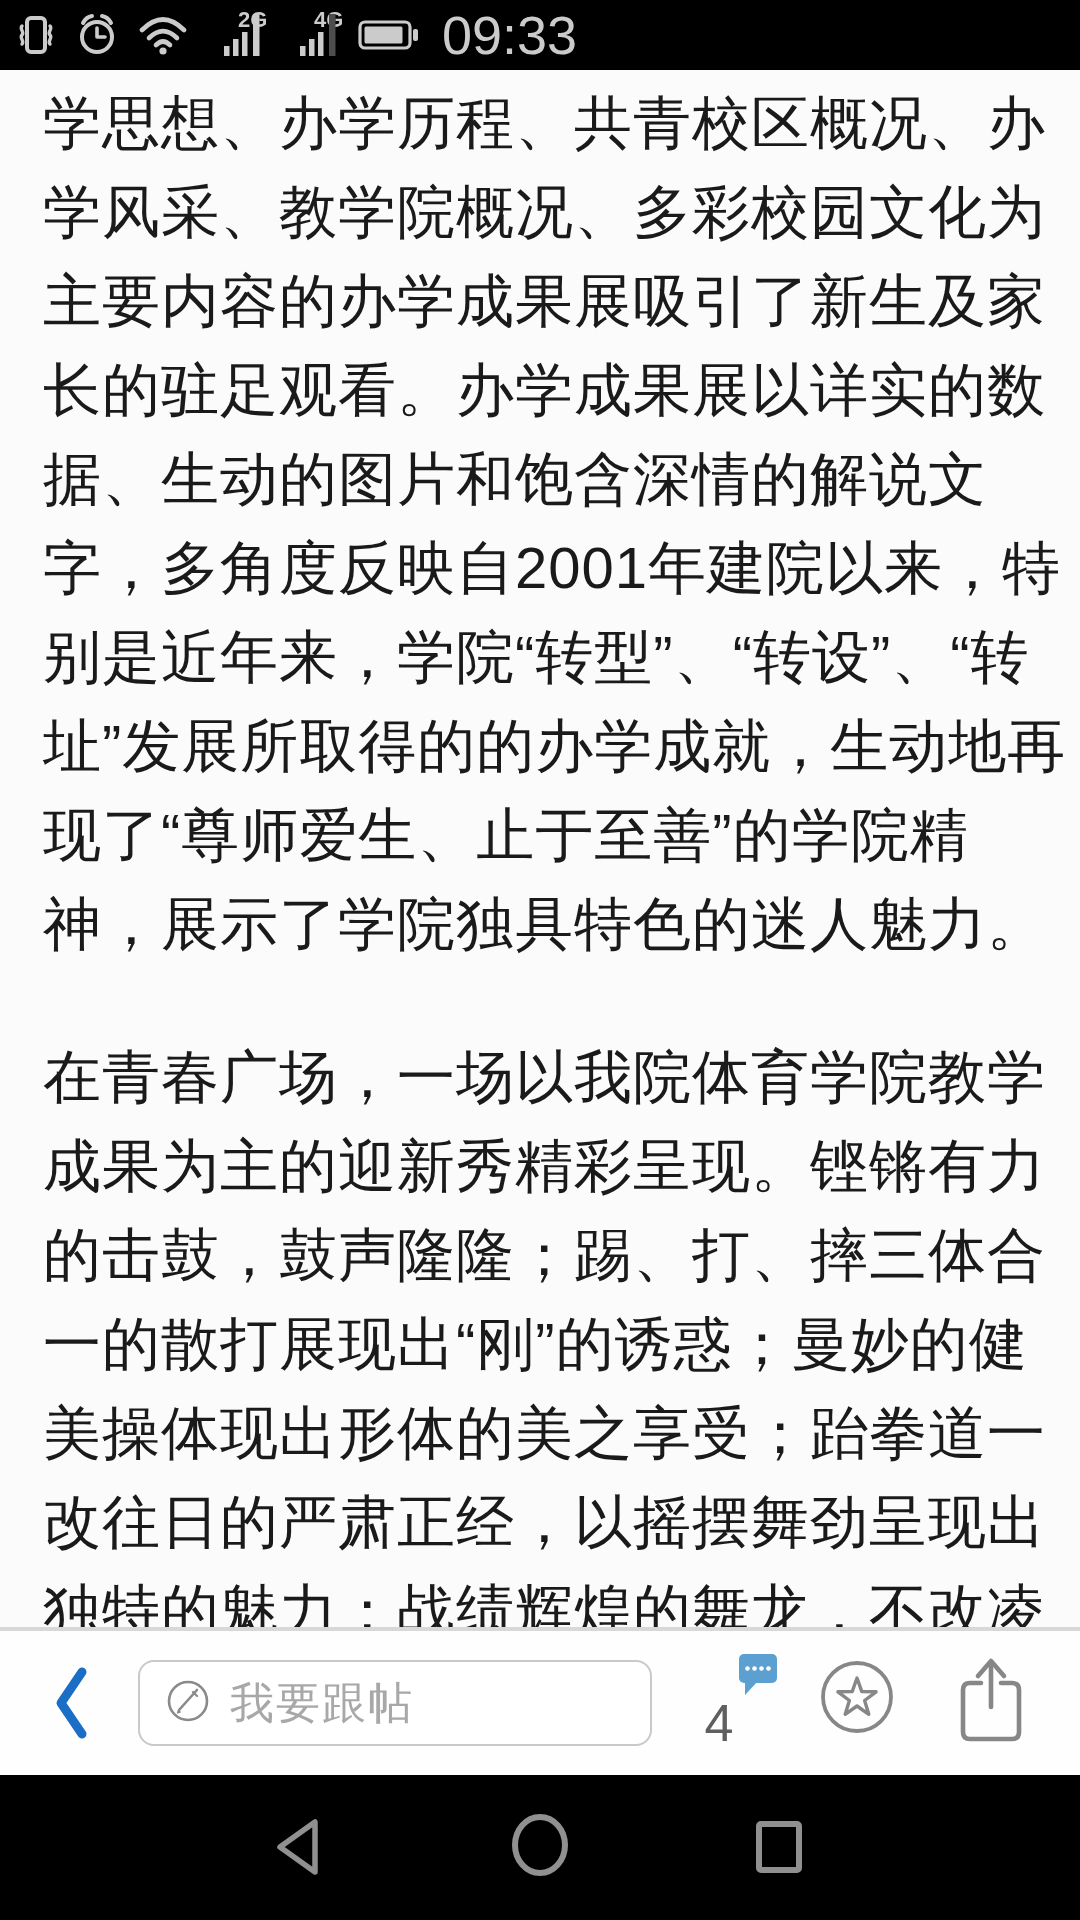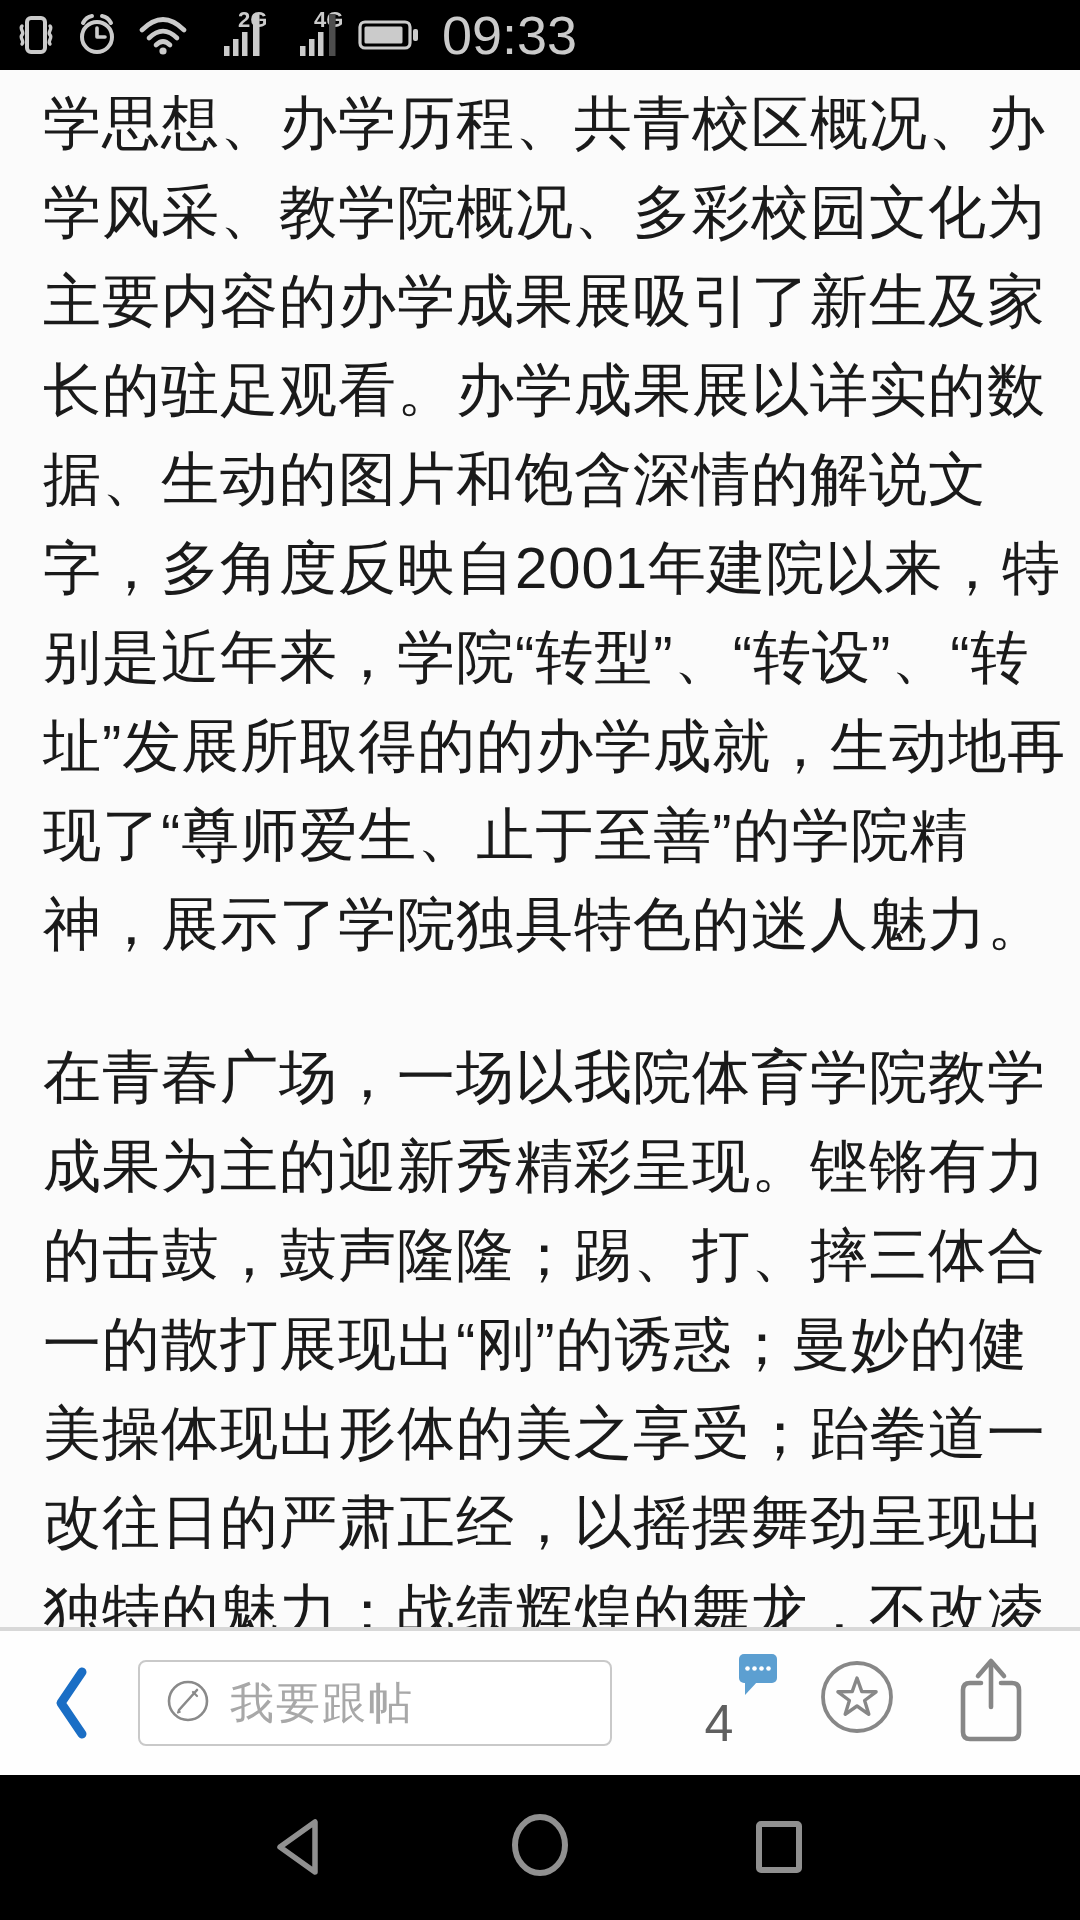--- a/index.html
+++ b/index.html
@@ -42,22 +42,22 @@
   }
   .para.second{margin-top:64px;}
   
   .toolbar{
     position:absolute;top:1627px;left:0;width:1080px;height:148px;
     background:#fefefe;border-top:4px solid #d8d8d8;
   }
   .toolbar button{background:none;border:none;padding:0;margin:0;cursor:pointer;}
   .back-btn{position:absolute;left:52px;top:34px;width:40px;height:76px;}
   .comment-input{
-    position:absolute;left:138px;top:29px;width:474px;height:86px;
-    background:#fff;border:2px solid #c9c9c9;border-radius:8px;
+    position:absolute;left:138px;top:29px;width:514px;height:86px;
+    background:#fff;border:2px solid #c9c9c9;border-radius:16px;
     display:flex;align-items:center;padding-left:26px;gap:20px;
   }
   .comment-input .placeholder{
     font-size:44px;color:var(--placeholder,#a8a8a8);letter-spacing:2px;
   }
   .comment-count-wrap{position:absolute;left:696px;top:18px;width:92px;height:112px;}
   .comment-count-num{
     position:absolute;left:0;bottom:8px;width:46px;text-align:center;
     font-size:52px;color:#5f5f5f;
   }

